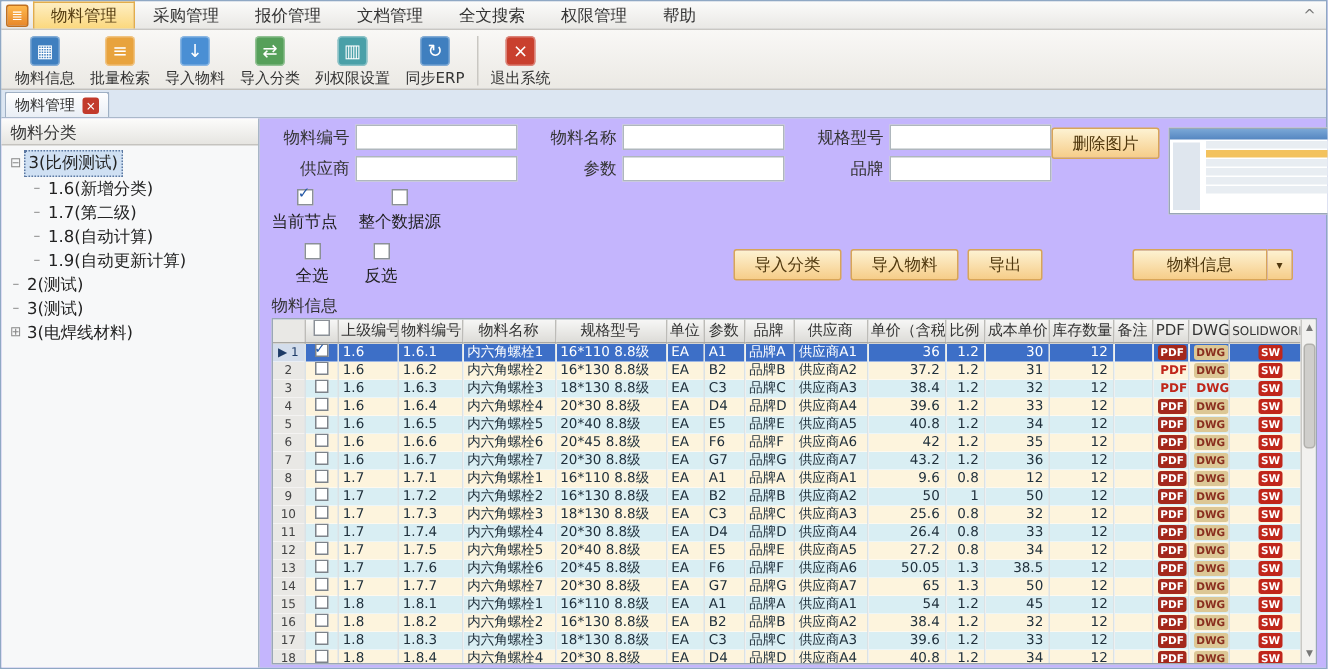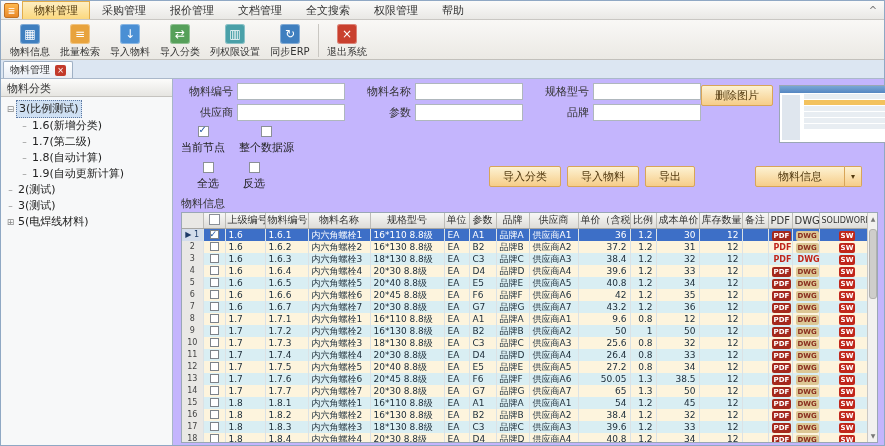--- a/index.html
+++ b/index.html
@@ -213,21 +213,21 @@
           <div class="tree-item" style="padding-left: 2px;">
             <span class="tree-expander">–</span>
             <span class="tree-label">2(测试)</span>
           </div>
           <div class="tree-item" style="padding-left: 2px;">
             <span class="tree-expander">–</span>
             <span class="tree-label">3(测试)</span>
           </div>
           <div class="tree-item" style="padding-left: 2px;">
             <span class="tree-expander">⊞</span>
-            <span class="tree-label">5(电焊线材料)</span>
+            <span class="tree-label">3(电焊线材料)</span>
           </div>
         </div>
     </div>
 
     <div class="main-panel">
 
       <div class="search-area">
         <div class="search-form">
           <div class="form-grid" id="form-grid">
               <div class="field">

